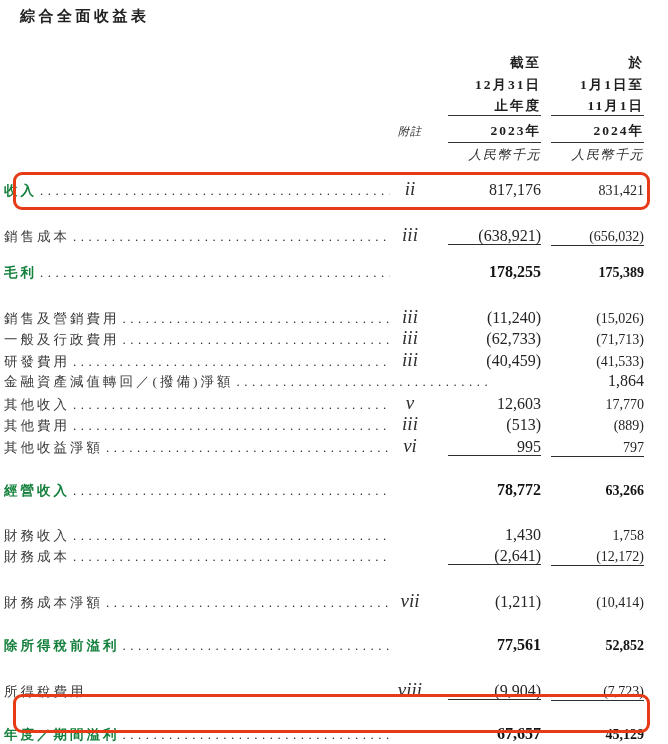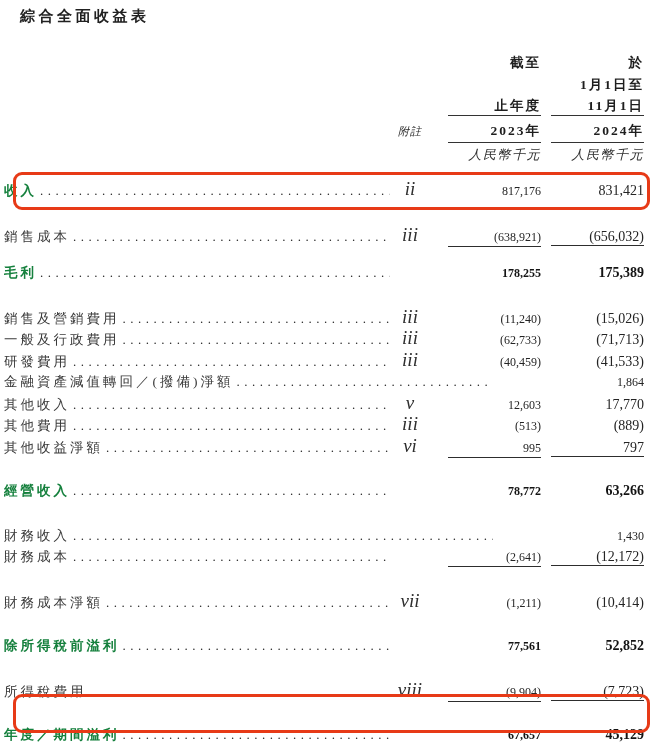--- a/index.html
+++ b/index.html
@@ -14,21 +14,21 @@
   }
   .title {
     position: absolute; left: 20px; top: 7px;
     font-family: "Liberation Sans", "DejaVu Sans", sans-serif;
     font-weight: 700; font-size: 15px; letter-spacing: 3.5px; color: #212121;
   }
   
   .hrow, .row { display: flex; align-items: baseline; padding: 0 24px 0 4px; }
   .c-label { flex: 1; display: flex; align-items: baseline; white-space: nowrap; overflow: hidden; }
   .c-note  { width: 40px; text-align: center; font-style: italic; font-size: 19px; color: #2e2e2e; flex: none; }
-  .c-v1    { width: 93px; margin-left: 18px; text-align: right; font-size: 12px; color: #242424; flex: none; }
+  .c-v1    { width: 93px; margin-left: 18px; text-align: right; font-size: 16px; color: #242424; flex: none; }
   .c-v2    { width: 93px; margin-left: 10px; text-align: right; font-size: 14px; color: #242424; flex: none; }
   
   .hdr { position: absolute; left: 0; top: 52px; width: 668px; }
   .h22 { height: 22px; line-height: 22px; }
   .h26 { height: 26px; line-height: 26px; }
   .hd-cjk { font-weight: 700; font-size: 13.5px; letter-spacing: 2px; color: #1e1e1e; }
   .rule-under .c-v1, .rule-under .c-v2 { border-bottom: 1.5px solid #333; height: 20px; line-height: 20px; }
   .yr-row .c-v1, .yr-row .c-v2 { border-bottom: 1.5px solid #333; height: 24px; line-height: 24px; }
   .unit { font-style: italic; font-weight: 400; font-size: 13px; letter-spacing: 1.5px; color: #2f2f2f; }
   .note-hd { font-style: italic; font-size: 11px; letter-spacing: 1px; color: #2a2a2a; }
@@ -71,20 +71,21 @@
   <div class="hdr">
     <div class="hrow h22">
       <div class="c-label"></div>
       <div class="c-note"></div>
       <div class="c-v1 hd-cjk">截至</div>
       <div class="c-v2 hd-cjk">於</div>
     </div>
     <div class="hrow h22">
       <div class="c-label"></div>
       <div class="c-note"></div>
+      <div class="c-v1 hd-cjk">12月31日</div>
       <div class="c-v2 hd-cjk">1月1日至</div>
     </div>
     <div class="hrow h22 rule-under">
       <div class="c-label"></div>
       <div class="c-note"></div>
       <div class="c-v1 hd-cjk">止年度</div>
       <div class="c-v2 hd-cjk">11月1日</div>
     </div>
     <div class="hrow h26 yr-row">
       <div class="c-label"></div>
@@ -210,20 +211,21 @@
     <div class="c-v2">63,266</div>
   </div>
 
   <div class="row sect">
     <div class="c-label">
       <span class="lbl">財務收入</span>
       <span class="dots"></span>
     </div>
     <div class="c-note"></div>
     <div class="c-v1">1,430</div>
+    <div class="c-v2">1,758</div>
   </div>
 
   <div class="row u-s">
     <div class="c-label">
       <span class="lbl">財務成本</span>
       <span class="dots"></span>
     </div>
     <div class="c-note"></div>
     <div class="c-v1">(2,641)</div>
     <div class="c-v2">(12,172)</div>

